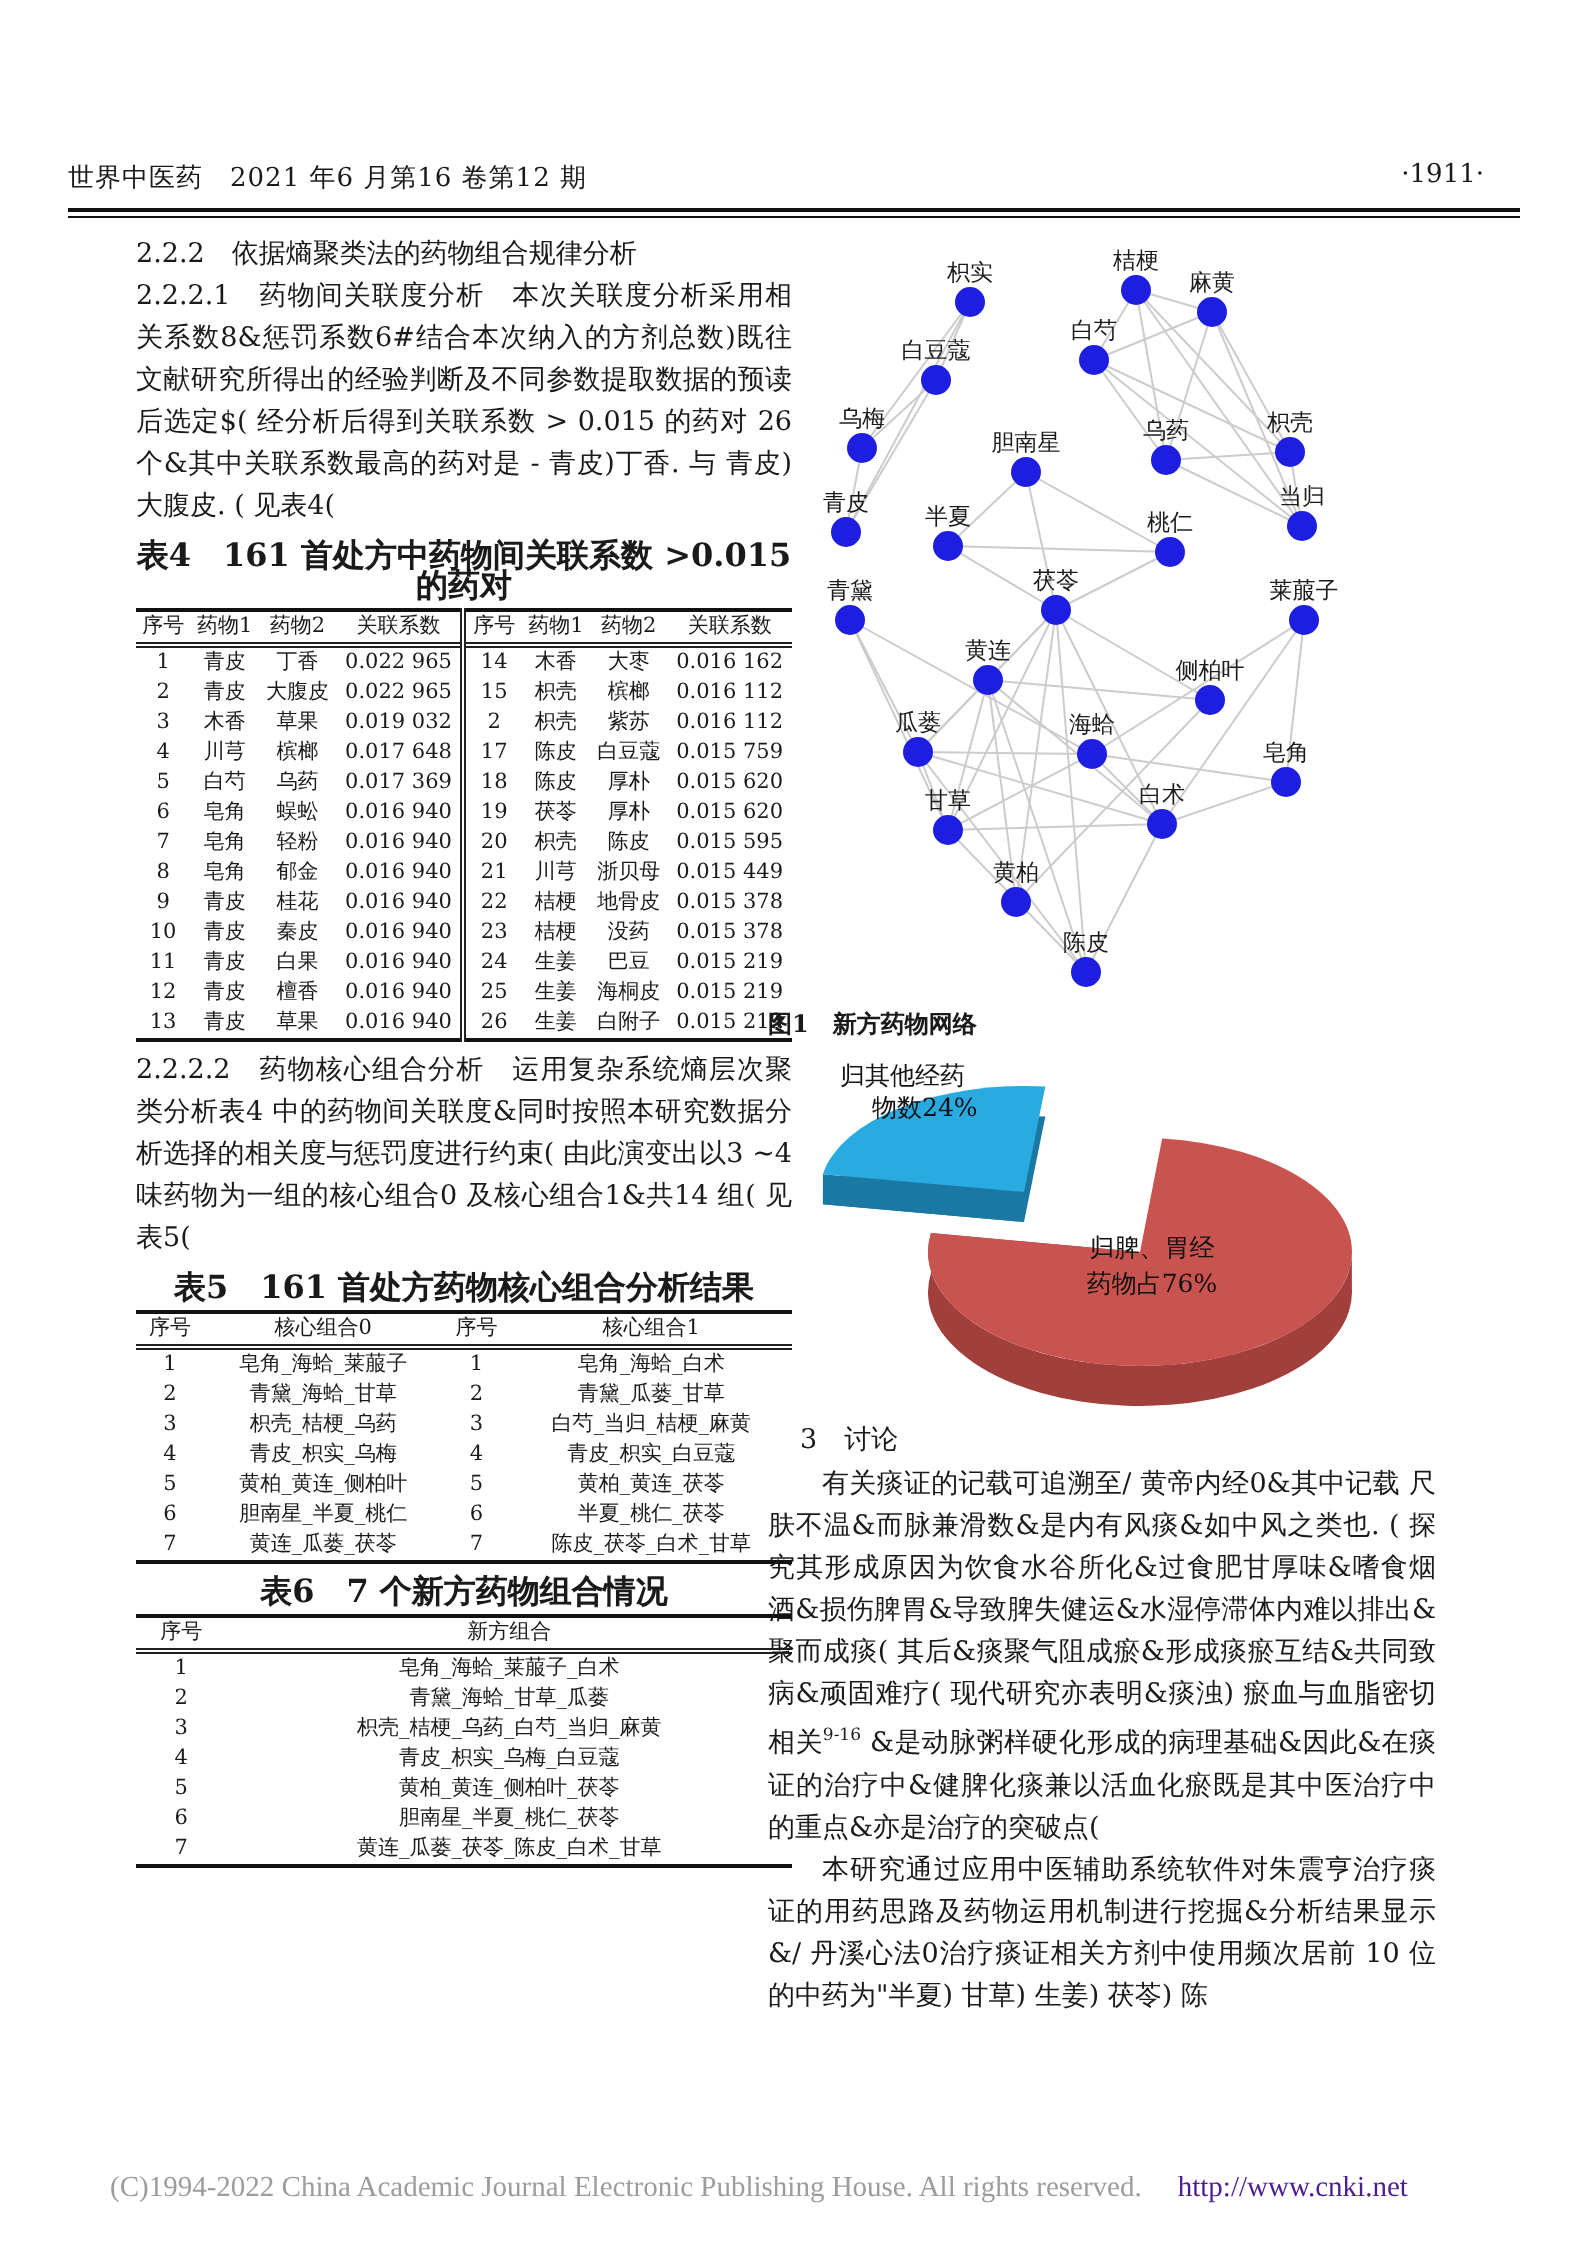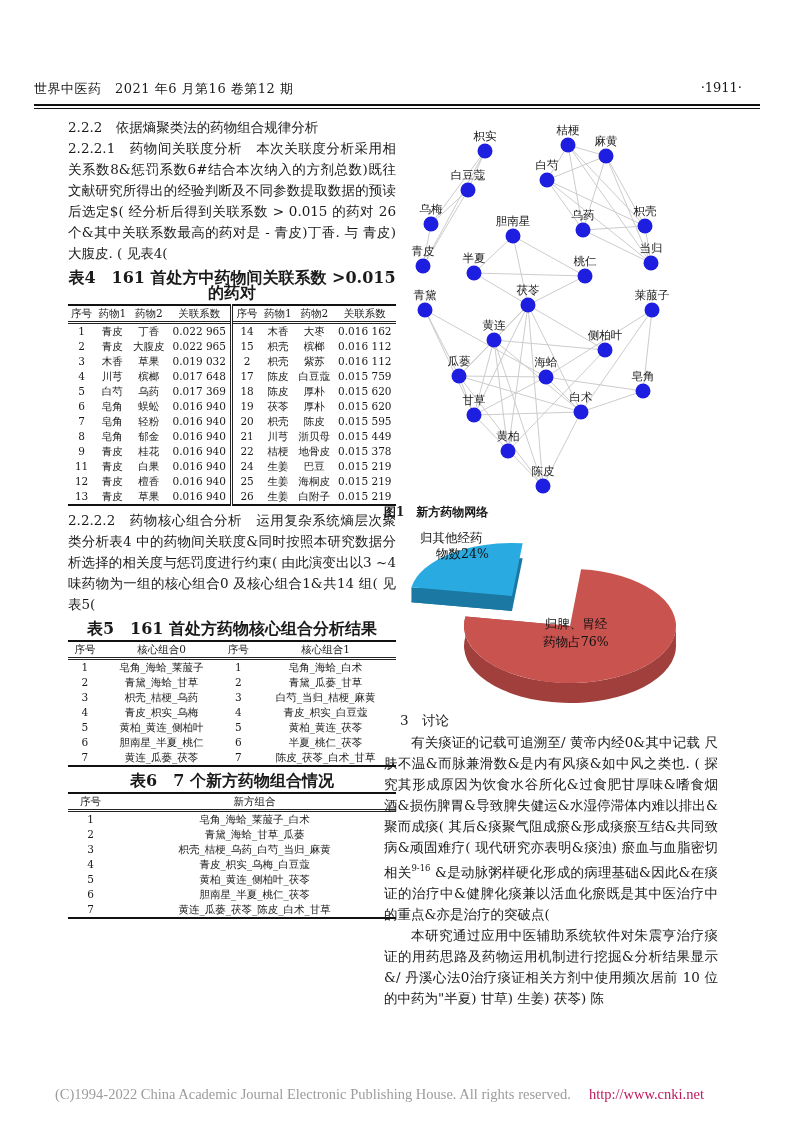--- a/index.html
+++ b/index.html
@@ -25,21 +25,21 @@
   thead tr{border-bottom:3px double #222;}
   th,td{font-weight:normal;text-align:center;padding:0 2px;line-height:15px;white-space:nowrap;}
   table.two-part th:nth-child(5),table.two-part td:nth-child(5){border-left:3px double #222;}
   
   .fig-caption{font-weight:bold;font-size:12px;text-align:left;margin:2px 0 6px;line-height:16px;}
   svg{display:block;}
   .disc-title{font-size:13.5px;line-height:24px;margin:4px 16px 0;}
   
   .pg-footer{position:absolute;left:55px;top:1086px;font-size:14.5px;color:#9c9c9c;
              font-family:"Liberation Serif","DejaVu Serif",serif;}
-  .pg-footer .url{color:#be185d;margin-left:18px;}
+  .pg-footer .url{color:#4c1d95;margin-left:18px;}
 </style>
 </head>
 <body>
 
 <div class="page">
 
   <div class="pg-header">
     <div class="jtitle">世界中医药　2021 年6 月第16 卷第12 期</div>
     <div class="pno">·1911·</div>
   </div>
@@ -146,20 +146,30 @@
             <td>0.015 449</td>
           </tr>
           <tr>
             <td>9</td>
             <td>青皮</td>
             <td>桂花</td>
             <td>0.016 940</td>
             <td>22</td>
             <td>桔梗</td>
             <td>地骨皮</td>
+            <td>0.015 378</td>
+          </tr>
+          <tr>
+            <td>10</td>
+            <td>青皮</td>
+            <td>秦皮</td>
+            <td>0.016 940</td>
+            <td>23</td>
+            <td>桔梗</td>
+            <td>没药</td>
             <td>0.015 378</td>
           </tr>
           <tr>
             <td>11</td>
             <td>青皮</td>
             <td>白果</td>
             <td>0.016 940</td>
             <td>24</td>
             <td>生姜</td>
             <td>巴豆</td>

